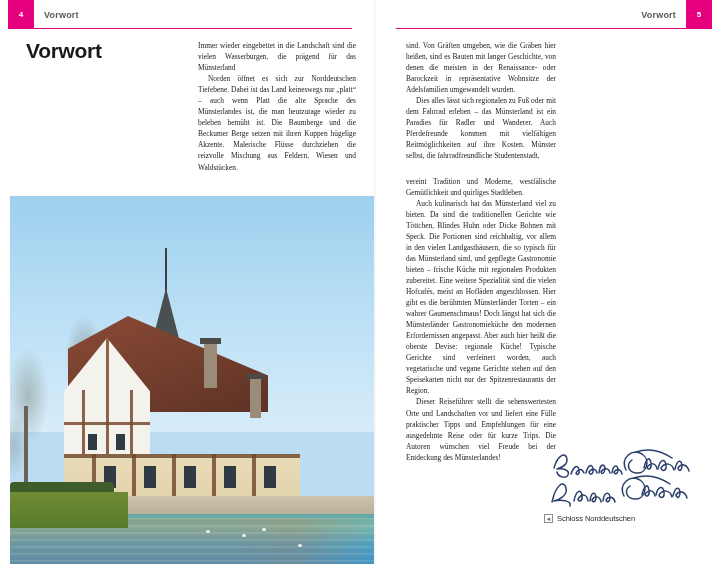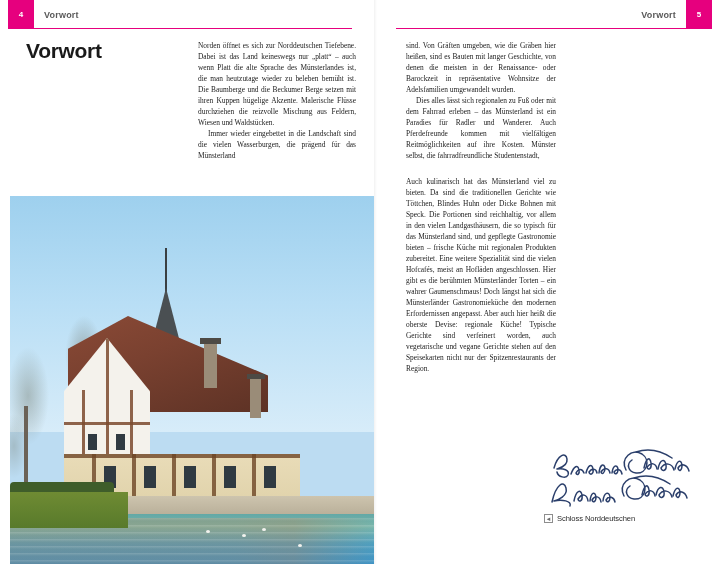--- a/index.html
+++ b/index.html
@@ -271,22 +271,22 @@
       <div class="folio-box left">4</div>
       <div class="runhead-label">Vorwort</div>
     </div>
     <div class="runhead-rule rule-left"></div>
 
     <div class="cols cols-left">
       <div class="col">
         <h1 class="title">Vorwort</h1>
       </div>
       <div class="col">
+        <p class="body">Immer wieder eingebettet in die Landschaft sind die vielen Wasserburgen, die prägend für das Münsterland</p>
         <p class="body">Norden öffnet es sich zur Norddeutschen Tiefebene. Dabei ist das Land keineswegs nur „platt“ – auch wenn Platt die alte Sprache des Münsterlandes ist, die man heutzutage wieder zu beleben bemüht ist. Die Baumberge und die Beckumer Berge setzen mit ihren Kuppen hügelige Akzente. Malerische Flüsse durchziehen die reizvolle Mischung aus Feldern, Wiesen und Waldstücken.</p>
-        <p class="body">Immer wieder eingebettet in die Landschaft sind die vielen Wasserburgen, die prägend für das Münsterland</p>
       </div>
     </div>
 
     <div class="photo">
       <div class="sky"></div>
 
       <div class="bare-tree-l"></div>
       <div class="bare-tree-m"></div>
 
       <div class="castle">
@@ -352,21 +352,23 @@
       <div class="folio-box right">5</div>
     </div>
     <div class="runhead-rule rule-right"></div>
 
     <div class="cols cols-right">
       <div class="col-r">
         <p class="body">sind. Von Gräften umgeben, wie die Gräben hier heißen, sind es Bauten mit langer Geschichte, von denen die meisten in der Renaissance- oder Barockzeit in repräsentative Wohnsitze der Adelsfamilien umgewandelt wurden.</p>
         <p class="body">Dies alles lässt sich regionalen zu Fuß oder mit dem Fahrrad erleben – das Münsterland ist ein Paradies für Radler und Wanderer. Auch Pferdefreunde kommen mit vielfältigen Reitmöglichkeiten auf ihre Kosten. Münster selbst, die fahrradfreundliche Studentenstadt,</p>
       </div>
       <div class="col-r">
+        <p class="body">vereint Tradition und Moderne, westfälische Gemütlichkeit und quirliges Stadtleben.</p>
         <p class="body">Auch kulinarisch hat das Münsterland viel zu bieten. Da sind die traditionellen Gerichte wie Töttchen, Blindes Huhn oder Dicke Bohnen mit Speck. Die Portionen sind reichhaltig, vor allem in den vielen Landgasthäusern, die so typisch für das Münsterland sind, und gepflegte Gastronomie bieten – frische Küche mit regionalen Produkten zubereitet. Eine weitere Spezialität sind die vielen Hofcafés, meist an Hofläden angeschlossen. Hier gibt es die berühmten Münsterländer Torten – ein wahrer Gaumenschmaus! Doch längst hat sich die Münsterländer Gastronomieküche den modernen Erfordernissen angepasst. Aber auch hier heißt die oberste Devise: regionale Küche! Typische Gerichte sind verfeinert worden, auch vegetarische und vegane Gerichte stehen auf den Speisekarten nicht nur der Spitzenrestaurants der Region.</p>
+        <p class="body">Dieser Reiseführer stellt die sehenswertesten Orte und Landschaften vor und liefert eine Fülle praktischer Tipps und Empfehlungen für eine ausgedehnte Reise oder für kurze Trips. Die Autoren wünschen viel Freude bei der Entdeckung des Münsterlandes!</p>
       </div>
     </div>
   </div>
 
   <div class="gutter"></div>
 
   <div class="signature">
     <svg width="150" height="62" viewBox="0 0 150 62" fill="none" aria-hidden="true">
       <g stroke="#2b3f6b" stroke-width="1.5" stroke-linecap="round" stroke-linejoin="round" fill="none">
         <path d="M6 22 C10 8, 18 6, 19 13 C20 20, 12 22, 9 23 C15 22, 22 24, 20 29 C18 33, 10 31, 9 26"></path>

